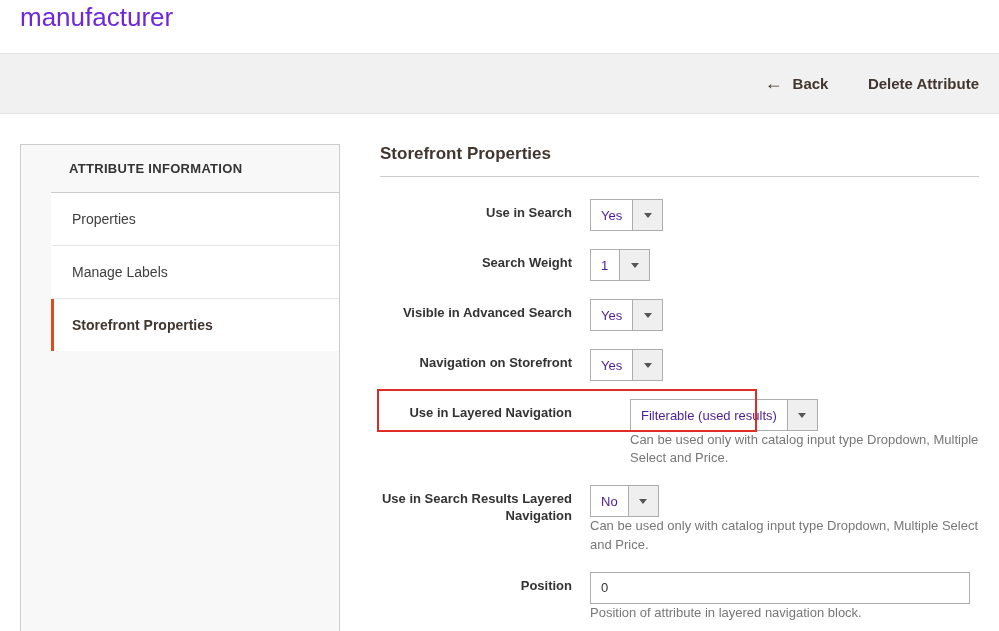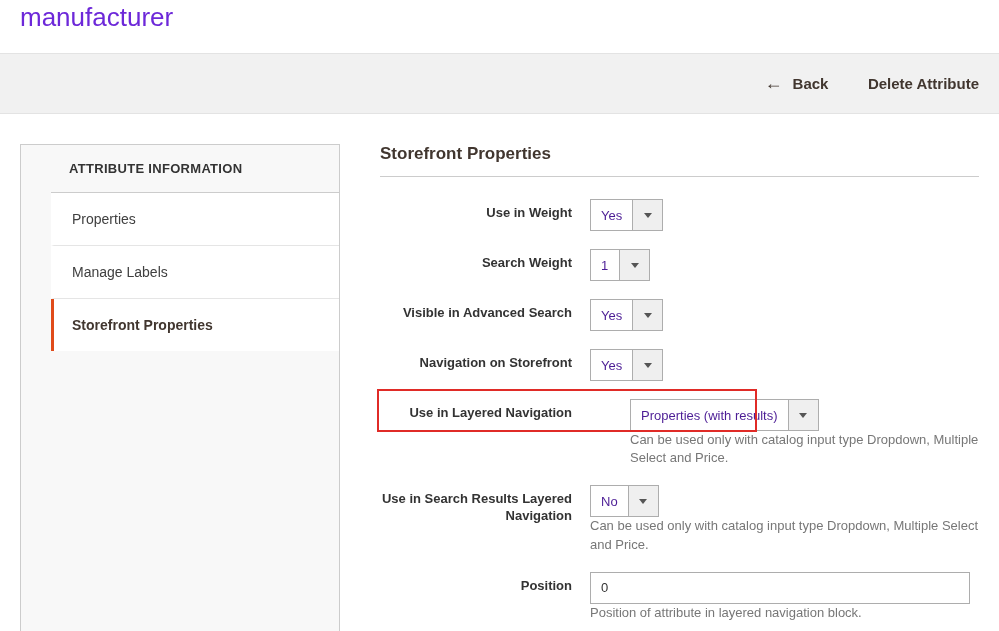--- a/index.html
+++ b/index.html
@@ -187,21 +187,21 @@
     </div>
     <div class="sidebar-item active">
       <span>Storefront Properties</span>
     </div>
   </div>
 
   <div class="main">
     <div class="section-title">Storefront Properties</div>
 
     <div class="form-row">
-      <div class="form-label">Use in Weight</div>
+      <div class="form-label">Use in Search</div>
       <div class="form-control-wrap">
         <div class="select-box">
           <div class="select-value">Yes</div>
           <div class="select-arrow-btn">
             <svg viewBox="0 0 8 5">
                 <path d="M0 0 L8 0 L4 5 Z"></path>
               </svg>
           </div>
         </div>
       </div>
@@ -247,21 +247,21 @@
           </div>
         </div>
       </div>
     </div>
 
     <div class="form-row" style="position:relative;gap:40px;">
       <div class="highlight-box" style="left:-3px; top:-10px; width:380px; height:43px;"></div>
       <div class="form-label">Use in Layered Navigation</div>
       <div class="form-control-wrap">
         <div class="select-box">
-          <div class="select-value wide">Properties (with results)</div>
+          <div class="select-value wide">Filterable (used results)</div>
           <div class="select-arrow-btn">
             <svg viewBox="0 0 8 5">
                 <path d="M0 0 L8 0 L4 5 Z"></path>
               </svg>
           </div>
         </div>
         <div class="help-text">Can be used only with catalog input type Dropdown, Multiple Select and Price.</div>
       </div>
     </div>
 

